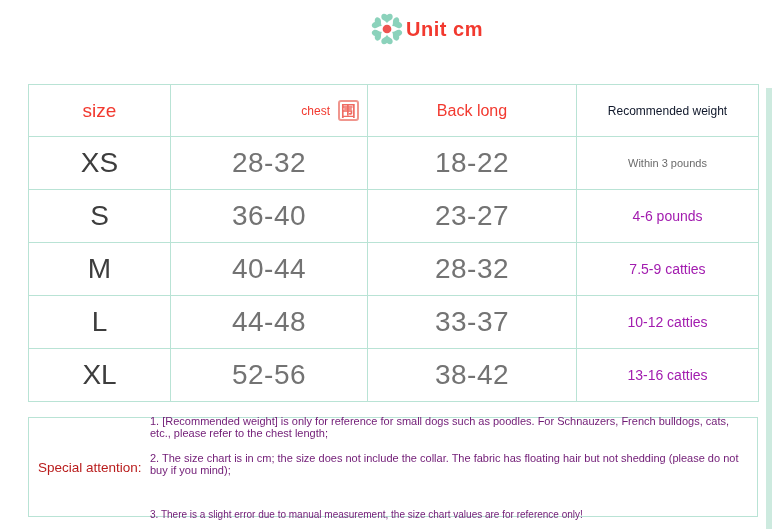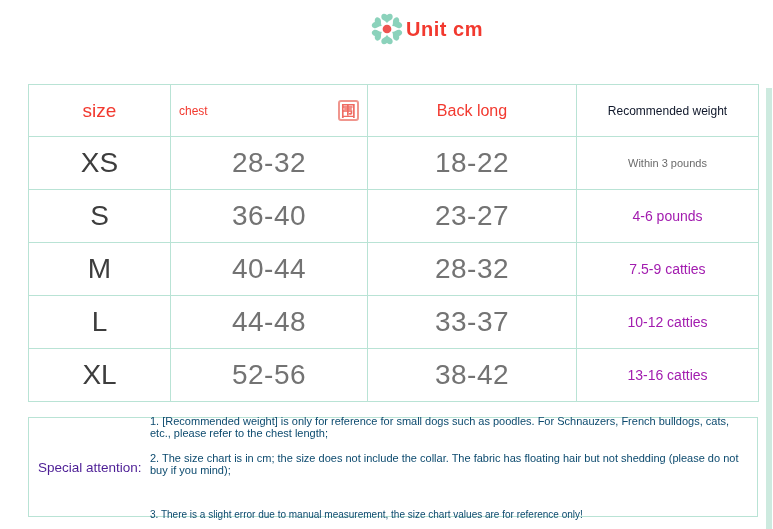--- a/index.html
+++ b/index.html
@@ -22,42 +22,42 @@
   table.size-table td,table.size-table th{
     border:1px solid #b9e3d5;text-align:center;vertical-align:middle;
     background:#fff;padding:8px;
   }
   tr.hdr{height:52px;}
   tr.row{height:53px;}
   .h-size{color:#f2392f;font-size:19px;font-weight:normal;}
   .h-chest{color:#f2392f;font-size:12px;font-weight:normal;}
   .h-back{color:#f2392f;font-size:16px;font-weight:normal;}
   .h-weight{color:#0f172a;font-size:12px;font-weight:normal;}
-  .chest-wrap{display:flex;align-items:center;justify-content:space-between;gap:8px;}
+  .chest-wrap{display:flex;align-items:center;justify-content:flex-end;gap:8px;}
   .stamp{
     display:inline-block;border:2px solid #f0968e;border-radius:3px;
     color:#ef6b62;font-size:15px;line-height:1.05;padding:1px 1px;
     font-weight:bold;
   }
   .c-size{font-size:28px;color:#3d3d3d;}
   .c-num{font-size:28px;color:#737373;letter-spacing:.5px;}
   .c-weight-sm{font-size:11px;color:#6b6b6b;}
   .c-weight{font-size:14px;color:#a21caf;}
   
   .notes-box{
     position:absolute;left:28px;top:417px;width:728px;height:98px;
     border:1px solid #b9e3d5;display:flex;align-items:stretch;background:#fff;
   }
   .notes-label{
     width:112px;flex:0 0 112px;display:flex;align-items:center;
-    padding-left:9px;color:#4c1d95;font-size:13.5px;
+    padding-left:9px;color:#b91c1c;font-size:13.5px;
   }
   .notes-list{
     flex:1;display:flex;flex-direction:column;justify-content:center;
-    gap:13px;color:#0c4a6e;padding-right:6px;
+    gap:13px;color:#701a75;padding-right:6px;
   }
   .note-1,.note-2{font-size:11px;}
   .note-3{font-size:10px;margin-top:20px;}
   
   .edge-strip{
     position:absolute;right:1px;top:88px;bottom:0;width:6px;background:#cdeadf;
   }
 </style>
 </head>
 <body>

